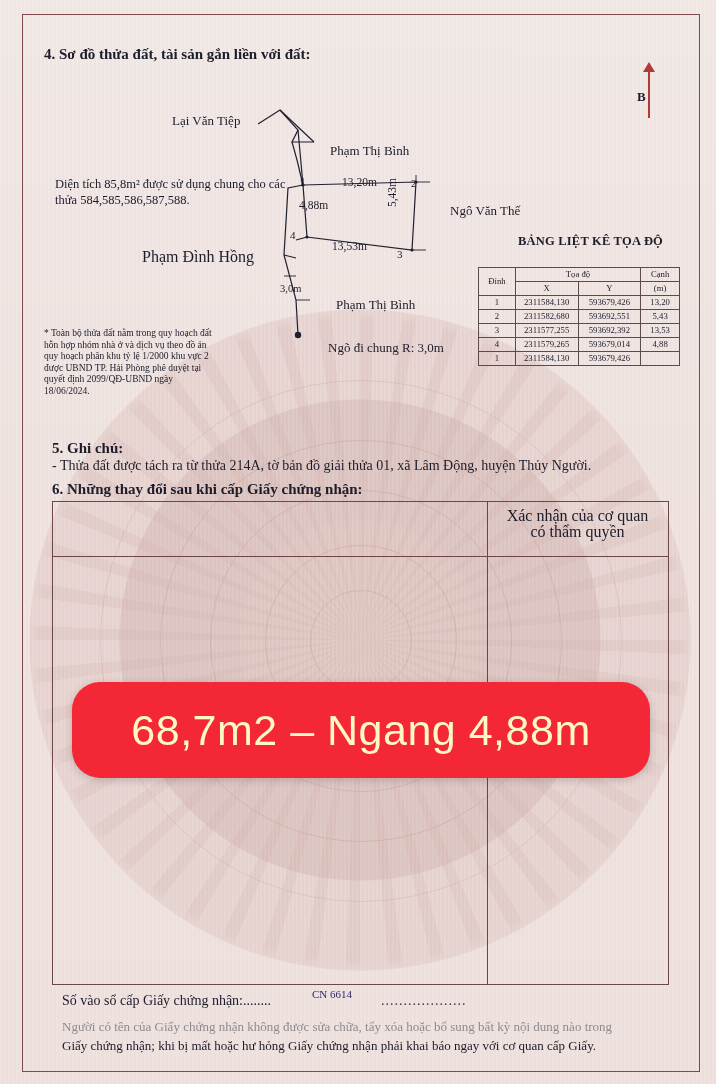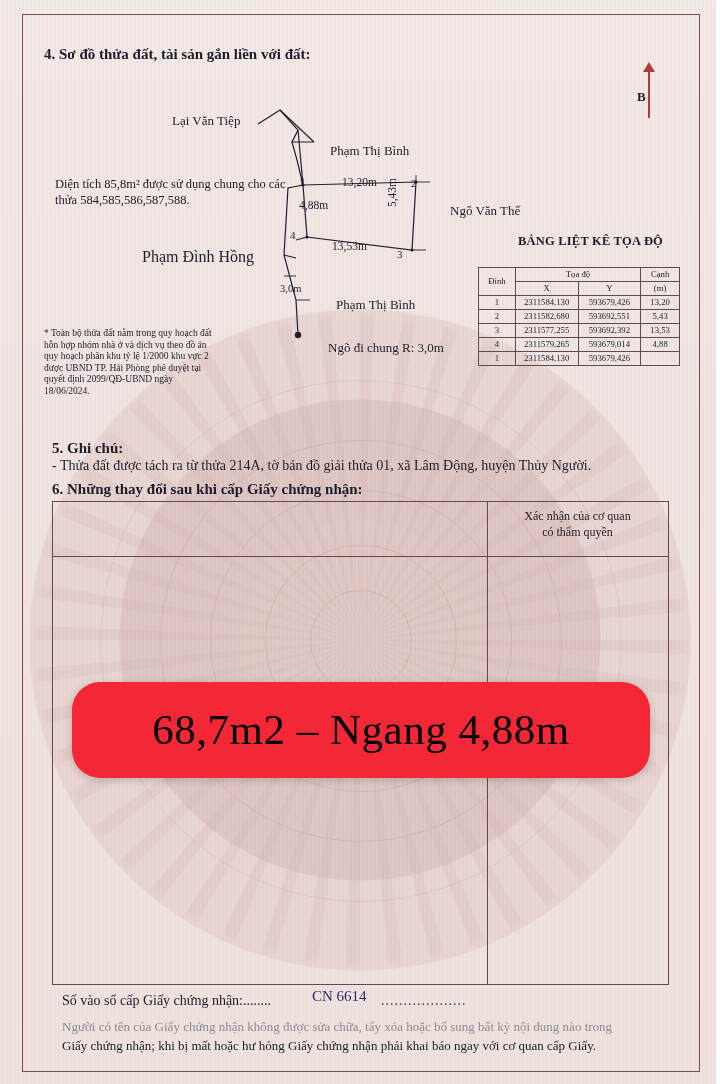--- a/index.html
+++ b/index.html
@@ -145,26 +145,26 @@
   #big-table .hline {
     position: absolute; left: 0; top: 54px; width: 100%; height: 1px;
     background: #6b4747;
   }
   #th-left {
     position: absolute; left: 0; top: 14px; width: 434px;
     text-align: center; font-size: 13.5px; color: #1c1c2b;
   }
   #th-right {
     position: absolute; left: 434px; top: 6px; width: 181px;
-    text-align: center; font-size: 12px; line-height: 16px; color: #1c1c2b; font-family: Liberation Serif, serif;
+    text-align: center; font-size: 16px; line-height: 16px; color: #1c1c2b; font-family: Liberation Serif, serif;
   }
 
   
   #cert-line { left: 62px; top: 993px; font-size: 14px; }
-  #cert-num  { left: 312px; top: 988px; font-size: 15px; color: #2a2a6a;
+  #cert-num  { left: 312px; top: 988px; font-size: 11px; color: #2a2a6a;
                font-family: "Liberation Serif", serif; }
   #cert-dots { left: 381px; top: 993px; font-size: 14px; letter-spacing: 1px; color: #3a3a4a; }
   #warn {
     left: 62px; top: 1017px; width: 610px; font-size: 13px; line-height: 19px;
     color: #1c1c2b;
   }
   #warn .faded { color: #8e8b90; }
 
   
   #banner {
@@ -172,22 +172,22 @@
     left: 72px; top: 682px;
     width: 578px; height: 96px;
     background: #f32735;
     border-radius: 28px;
     box-shadow: 0 2px 8px rgba(0,0,0,.18);
   }
   #banner span {
     display: block;
     width: 100%;
     text-align: center;
-    color: #000000;
-    font-family: Liberation Serif, serif;
+    color: #fef9c3;
+    font-family: Liberation Sans, sans-serif;
     font-size: 43px;
     line-height: 96px;
     letter-spacing: .5px;
   }
 </style>
 </head>
 <body>
 
 <div id="page">
 

